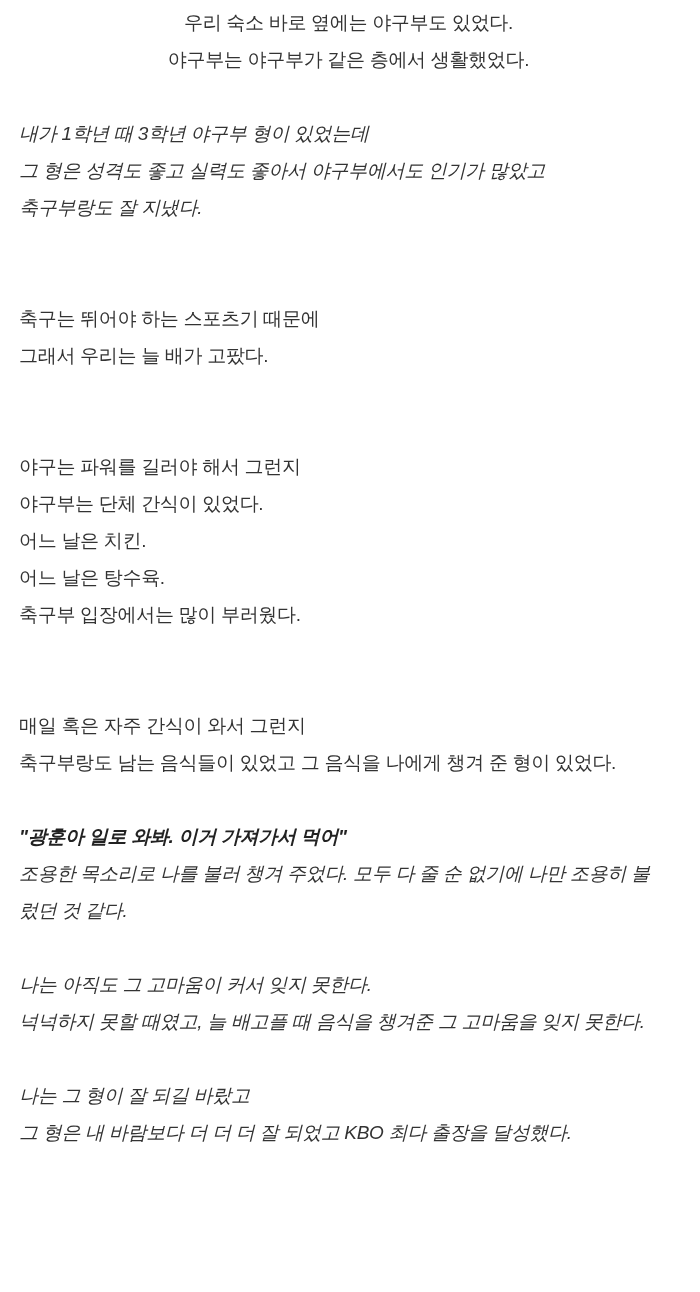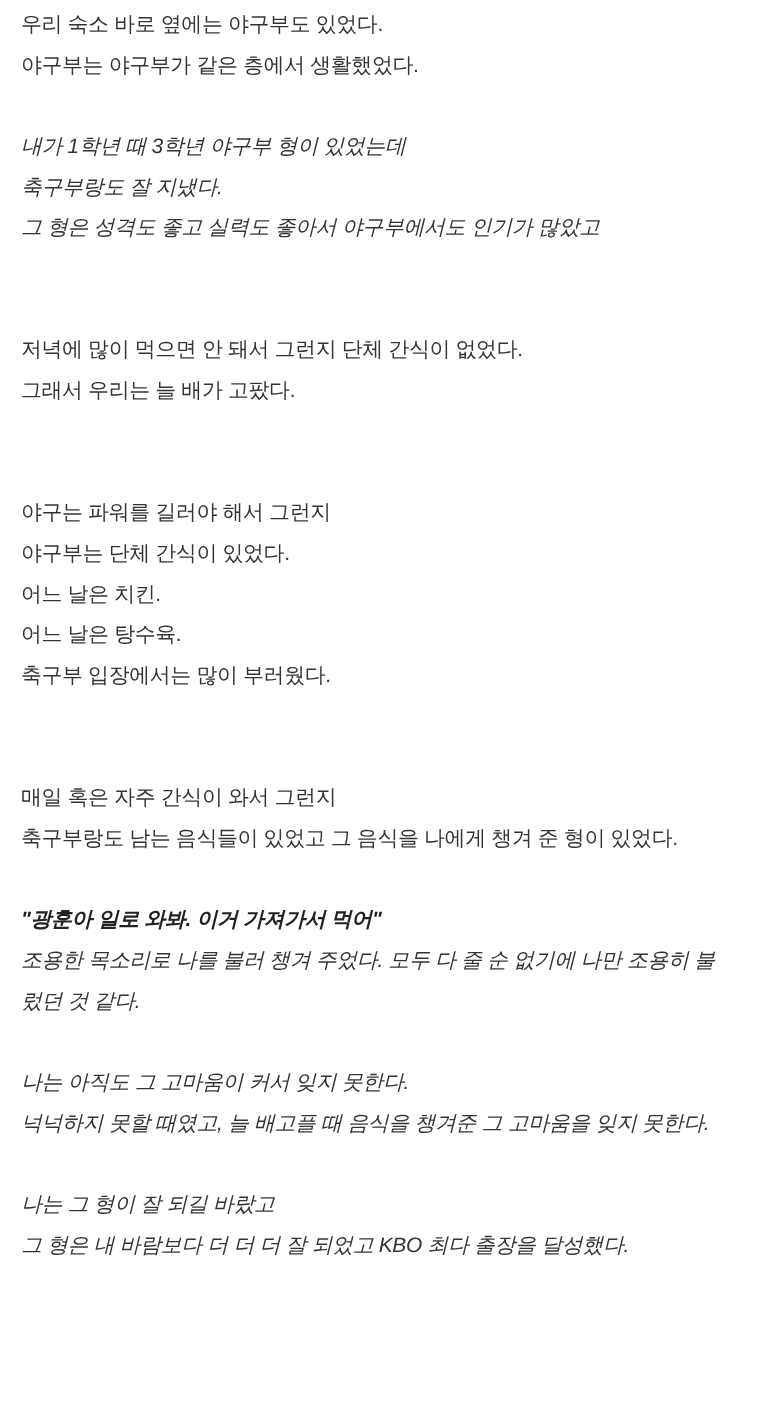--- a/index.html
+++ b/index.html
@@ -19,46 +19,46 @@
     padding: 4px 22px 0 19px;
     font-size: 19px;
     line-height: 37px;
     letter-spacing: -0.3px;
     color: #333333;
     word-break: break-all;
   }
   .paragraph {
     margin: 0;
   }
-  .gap-0 { margin-top: 0; }
+  .gap-0 { margin-top: 0; text-align: center; }
   .gap-1 { margin-top: 37px; font-style: italic; }
   .gap-2 { margin-top: 74px; }
   .line {
     min-height: 37px;
   }
   .line.bold {
     font-weight: 700;
     color: #222222;
   }
 </style>
 </head>
 <body>
 
 <div class="post">
     <div class="paragraph gap-0">
       <div class="line">우리 숙소 바로 옆에는 야구부도 있었다.</div>
       <div class="line">야구부는 야구부가 같은 층에서 생활했었다.</div>
     </div>
     <div class="paragraph gap-1">
       <div class="line">내가 1학년 때 3학년 야구부 형이 있었는데</div>
+      <div class="line">그 형은 성격도 좋고 실력도 좋아서 야구부에서도 인기가 많았고</div>
       <div class="line">축구부랑도 잘 지냈다.</div>
-      <div class="line">그 형은 성격도 좋고 실력도 좋아서 야구부에서도 인기가 많았고</div>
     </div>
     <div class="paragraph gap-2">
-      <div class="line">저녁에 많이 먹으면 안 돼서 그런지 단체 간식이 없었다.</div>
+      <div class="line">축구는 뛰어야 하는 스포츠기 때문에</div>
       <div class="line">그래서 우리는 늘 배가 고팠다.</div>
     </div>
     <div class="paragraph gap-2">
       <div class="line">야구는 파워를 길러야 해서 그런지</div>
       <div class="line">야구부는 단체 간식이 있었다.</div>
       <div class="line">어느 날은 치킨.</div>
       <div class="line">어느 날은 탕수육.</div>
       <div class="line">축구부 입장에서는 많이 부러웠다.</div>
     </div>
     <div class="paragraph gap-2">

